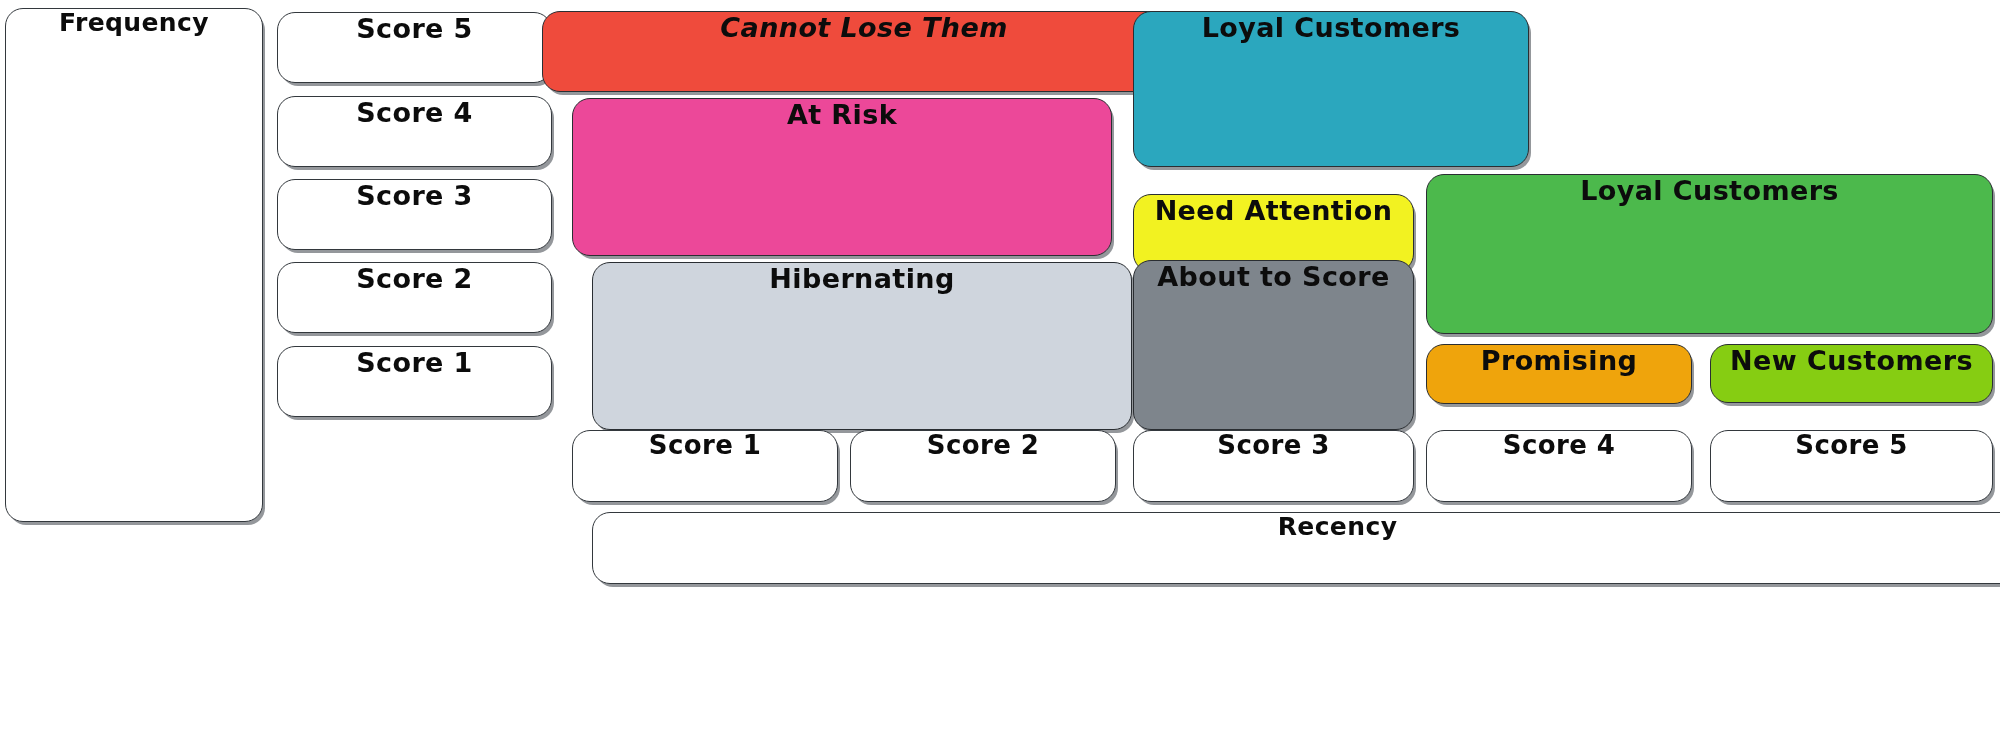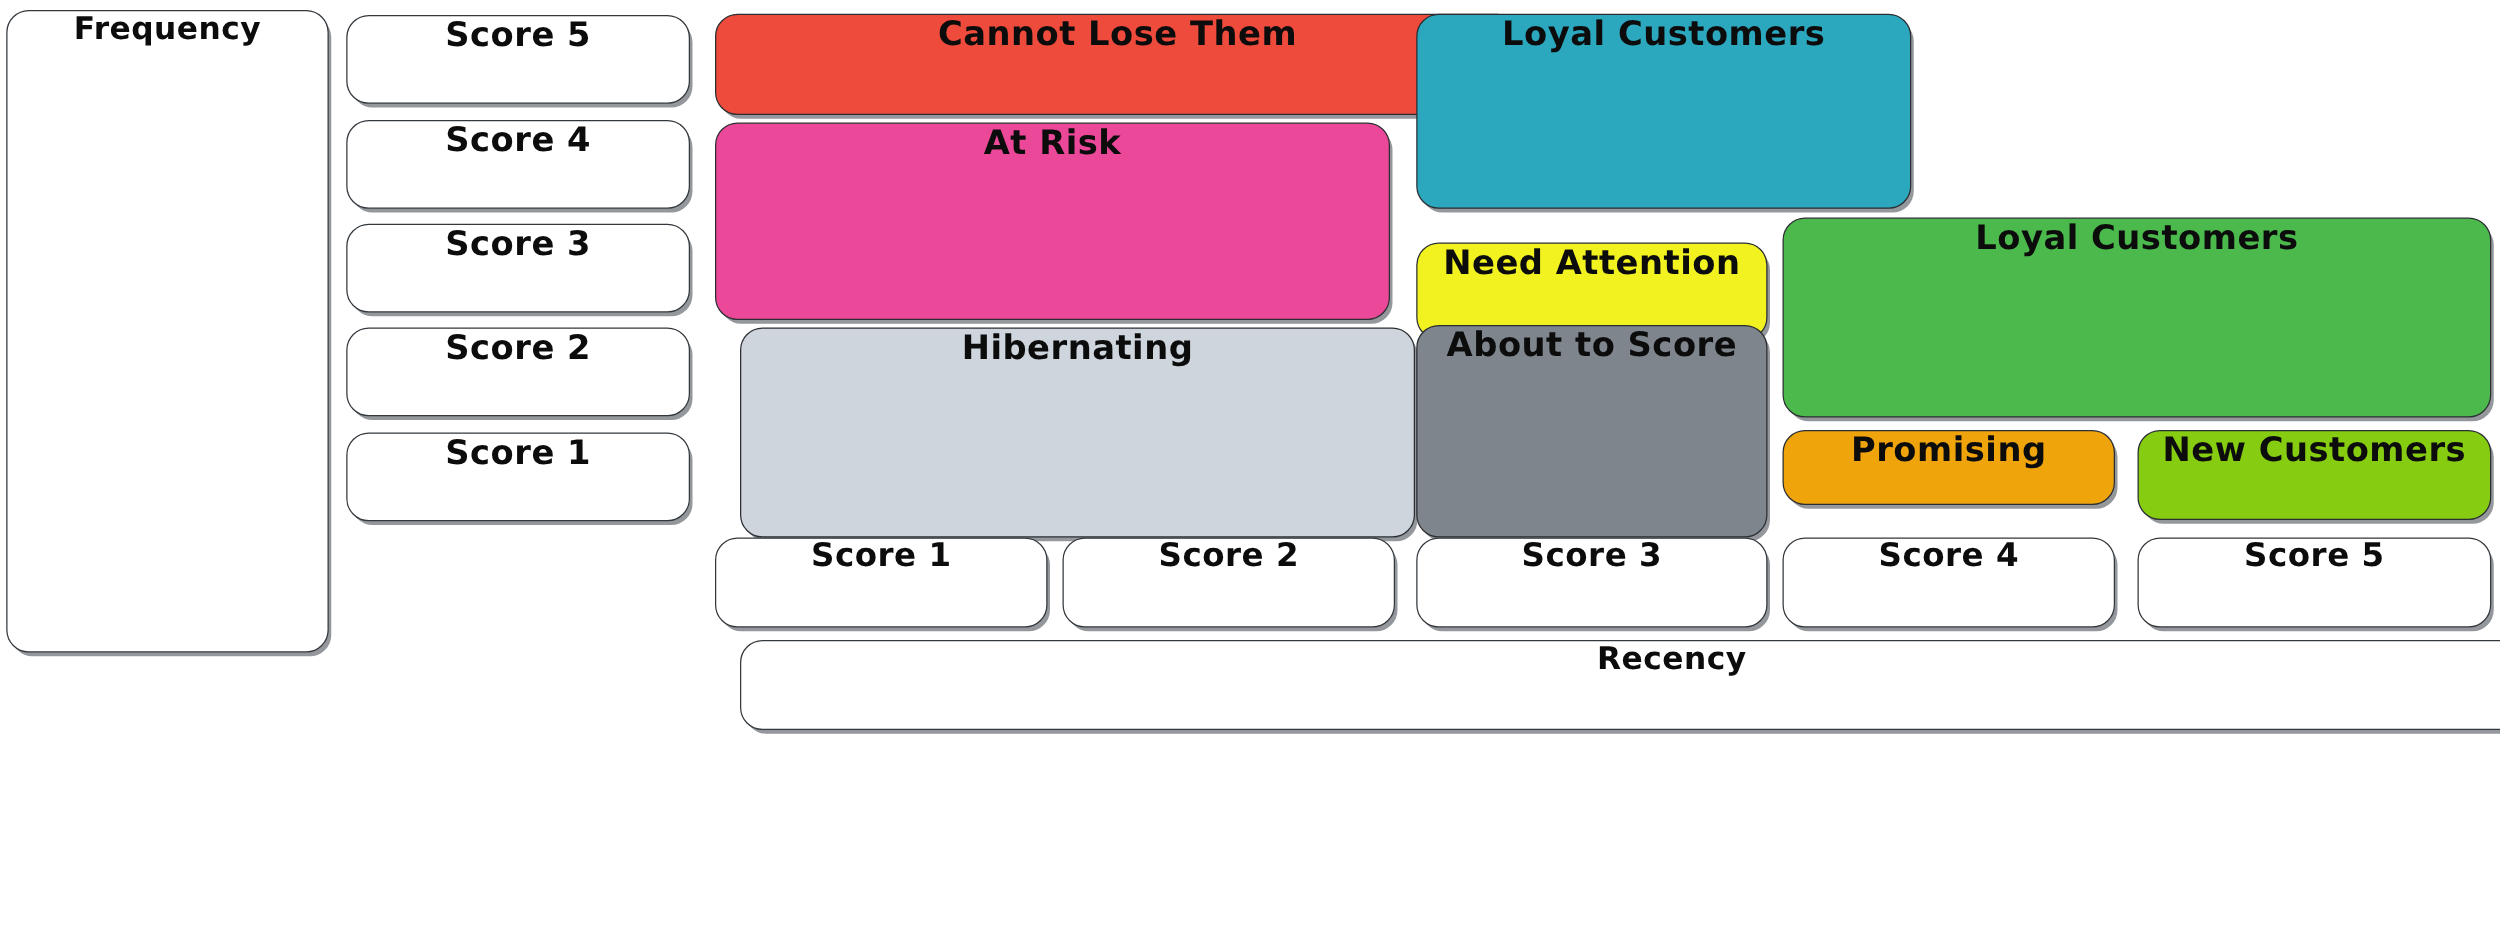--- a/index.html
+++ b/index.html
@@ -77,21 +77,21 @@
   <div class="box plain" style="left:277px; top:179px; width:275px; height:71px;">
     <span class="label">Score 3</span>
   </div>
   <div class="box plain" style="left:277px; top:262px; width:275px; height:71px;">
     <span class="label">Score 2</span>
   </div>
   <div class="box plain" style="left:277px; top:346px; width:275px; height:71px;">
     <span class="label">Score 1</span>
   </div>
 
-  <div class="box seg" style="left:572px; top:11px; width:644px; height:81px; background:#ef4b3c;">
+  <div class="box seg" style="left:542px; top:11px; width:644px; height:81px; background:#ef4b3c;font-style:italic;">
     <span class="label seglabel">Cannot Lose Them</span>
   </div>
 
   <div class="box seg" style="left:572px; top:98px; width:540px; height:158px; background:#ec4899;">
     <span class="label seglabel">At Risk</span>
   </div>
 
   <div class="box seg" style="left:572px; top:262px; width:540px; height:168px; background:#cfd5dd;margin-left:20px;">
     <span class="label seglabel">Hibernating</span>
   </div>
@@ -110,21 +110,21 @@
   </div>
 
   <div class="box seg" style="left:1133px; top:260px; width:281px; height:170px; background:#7e858c;">
     <span class="label seglabel">About to Score</span>
   </div>
 
   <div class="box seg" style="left:1426px; top:344px; width:266px; height:60px; background:#efa40c;">
     <span class="label seglabel">Promising</span>
   </div>
 
-  <div class="box seg" style="left:1710px; top:344px; width:283px; height:72px; background:#86cd12;">
+  <div class="box seg" style="left:1710px; top:344px; width:283px; height:59px; background:#86cd12;">
     <span class="label seglabel">New Customers</span>
   </div>
 
   <div class="box plain" style="left:572px; top:430px; width:266px; height:72px;">
     <span class="label small">Score 1</span>
   </div>
   <div class="box plain" style="left:850px; top:430px; width:266px; height:72px;">
     <span class="label small">Score 2</span>
   </div>
   <div class="box plain" style="left:1133px; top:430px; width:281px; height:72px;">

